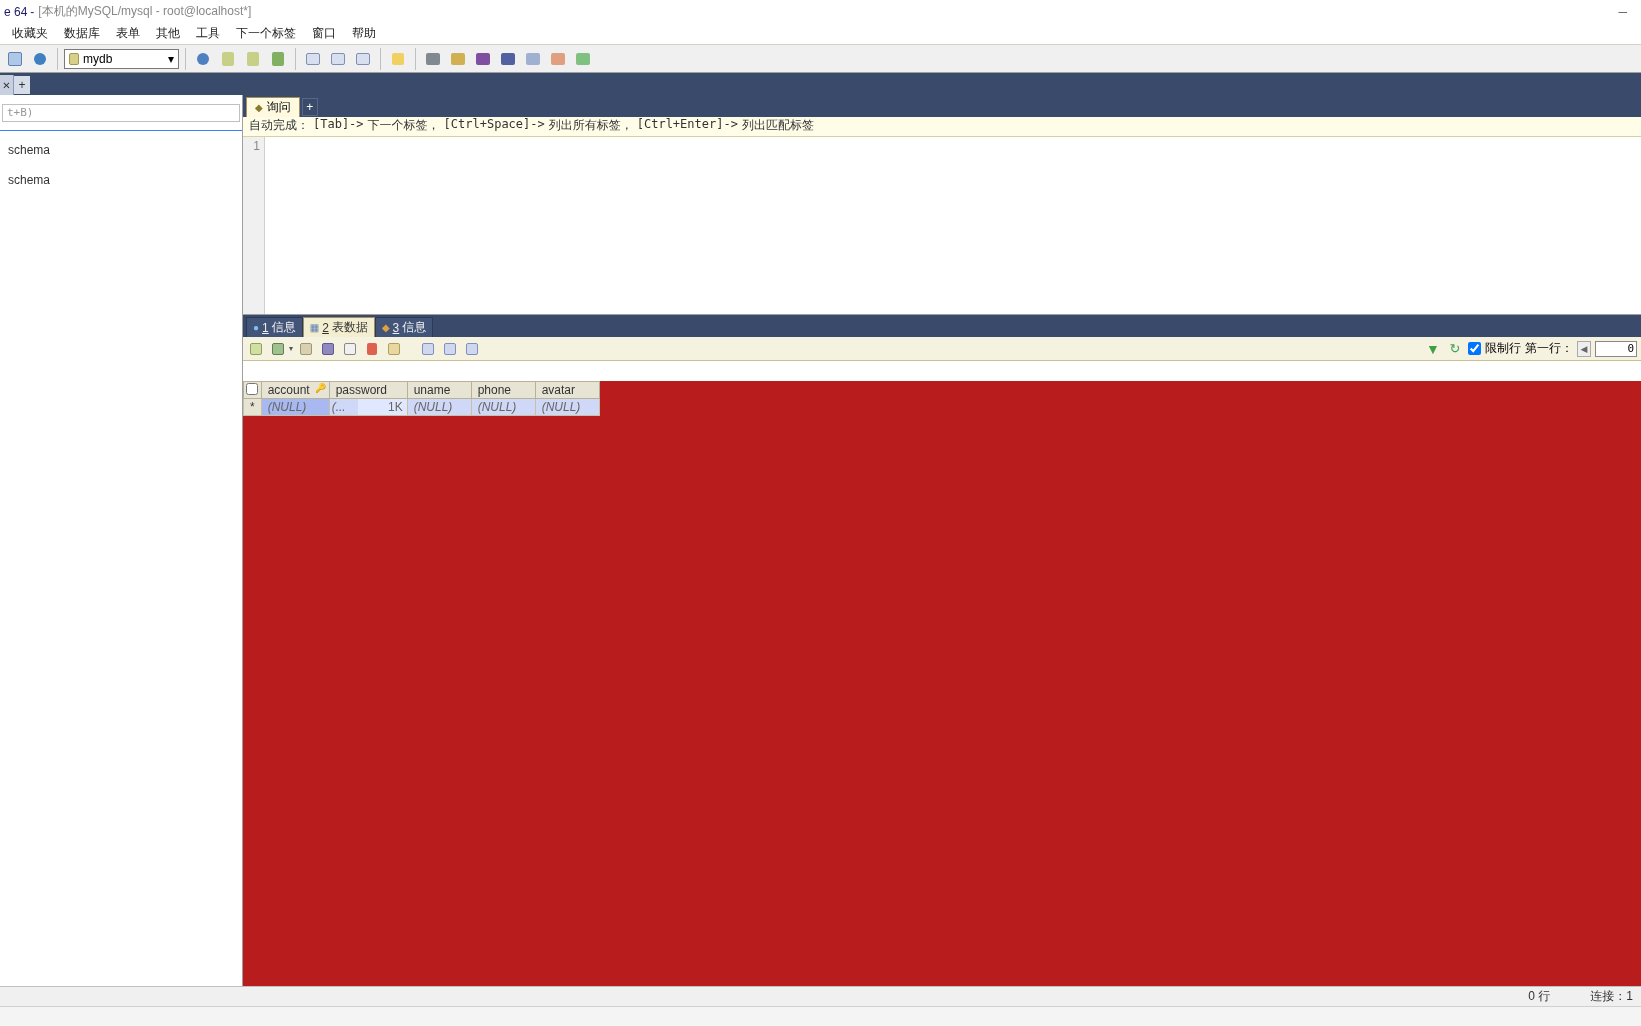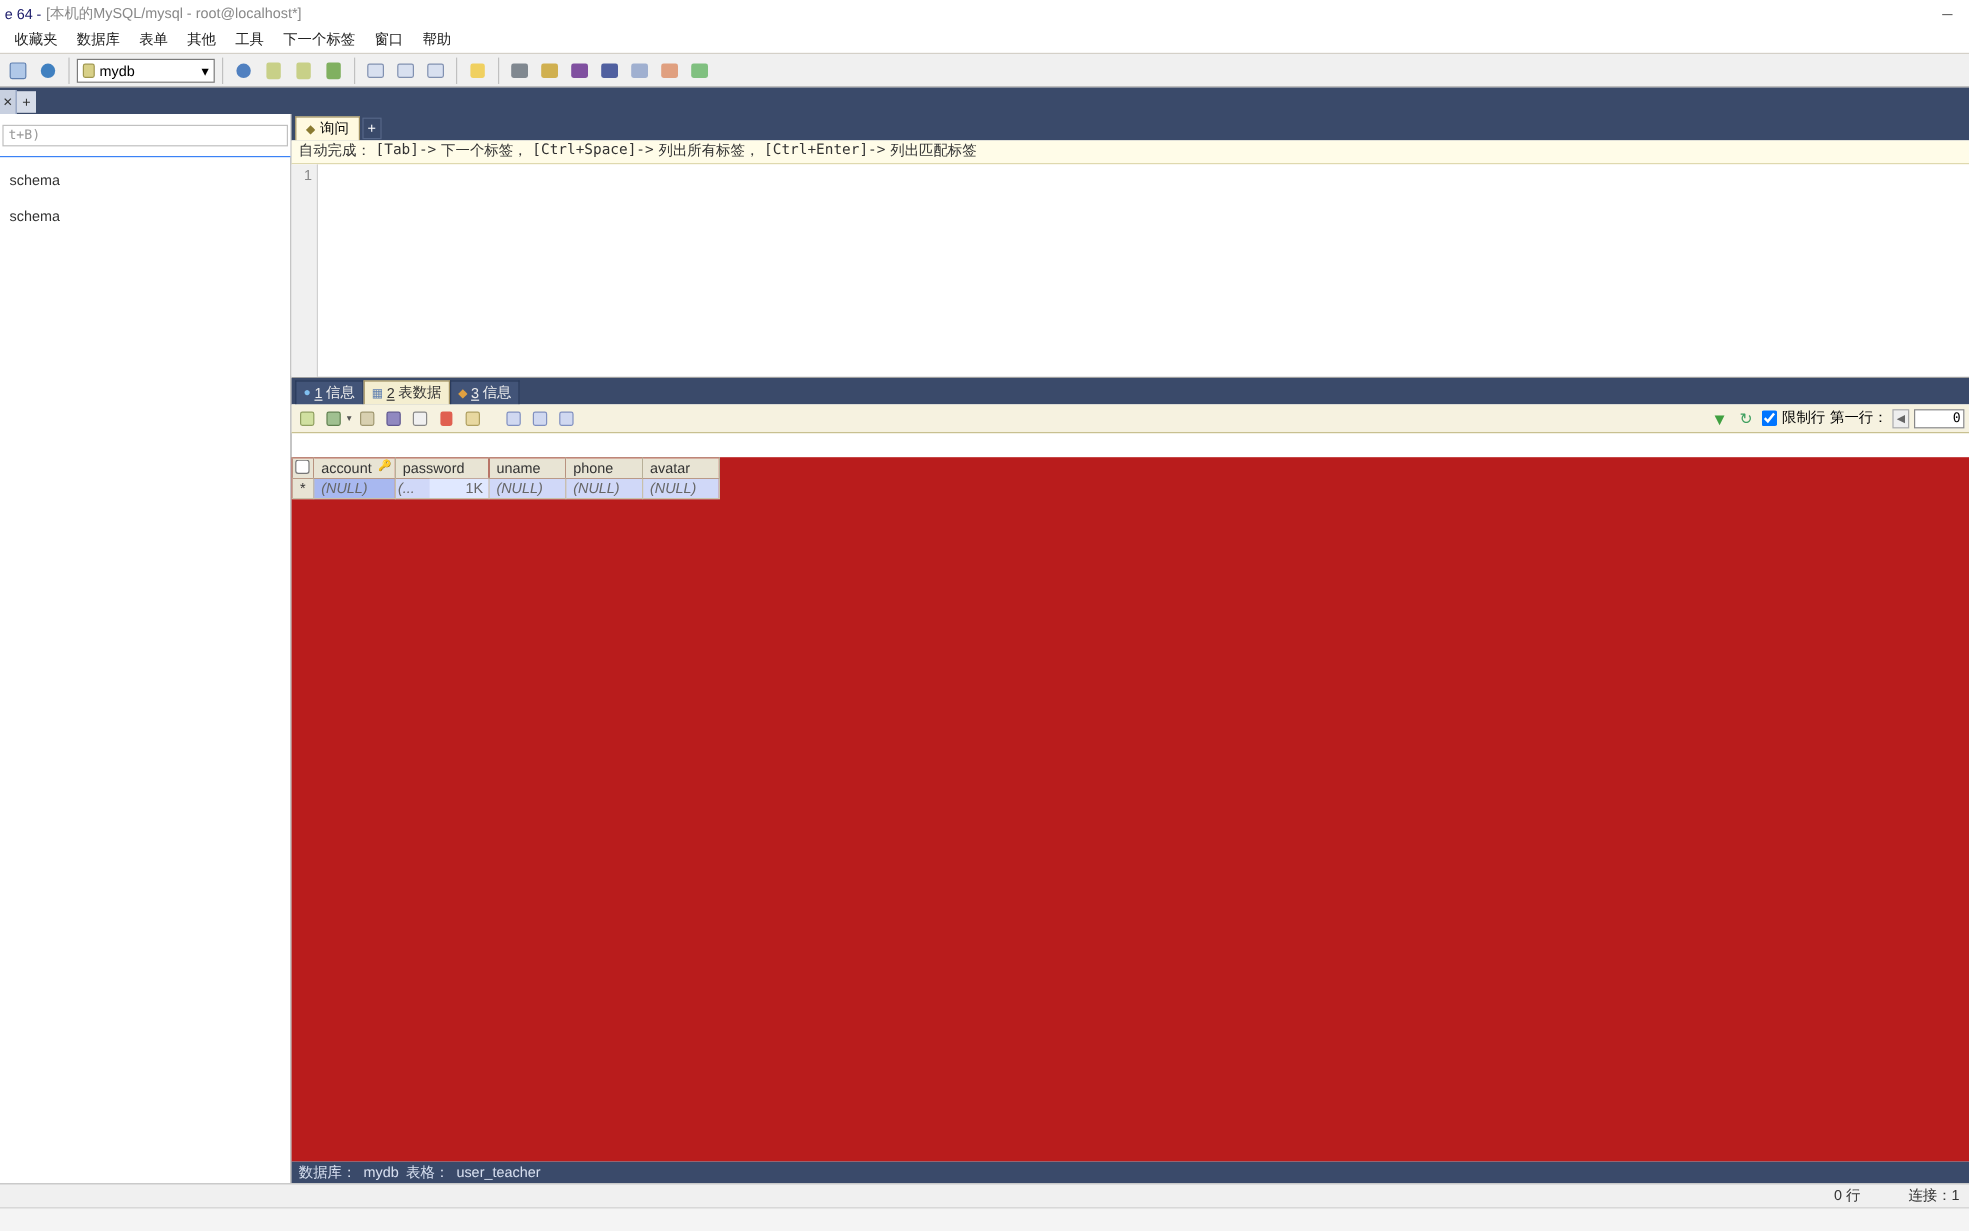--- a/index.html
+++ b/index.html
@@ -316,26 +316,20 @@
               </div>
             </td>
             <td class="null-val">(NULL)</td>
             <td class="null-val">(NULL)</td>
             <td class="null-val">(NULL)</td>
           </tr>
         </tbody>
       </table>
     </div>
 
-    <div class="info-bar">
-      <span>数据库：</span>
-      <span>mydb</span>
-      <span>表格：</span>
-      <span>user_teacher</span>
-    </div>
 
   </div>
 </div>
 
 <div class="status-bar">
   <div class="right">
     <span>0 行</span>
     <span>连接：1</span>
   </div>
 </div>

